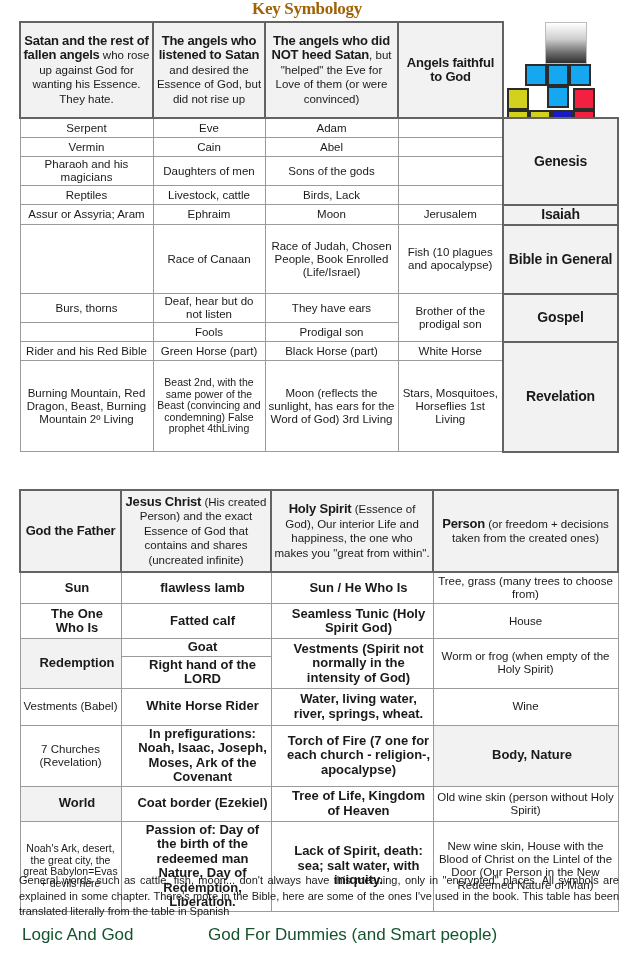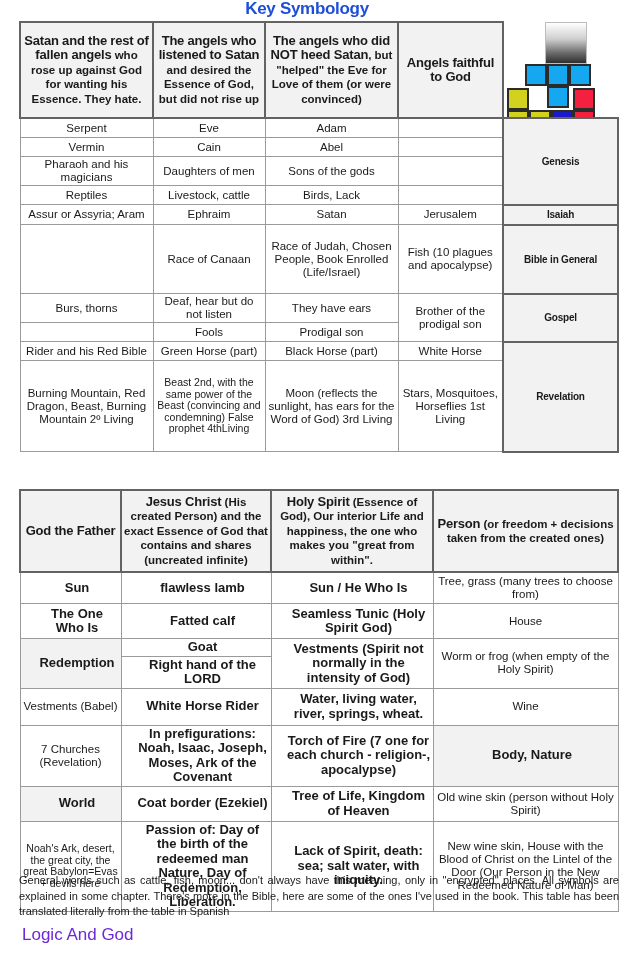--- a/index.html
+++ b/index.html
@@ -11,21 +11,22 @@
     overflow:hidden;
     position:relative;
   }
   .page{position:relative;width:637px;height:978px;}
 
   
   .title{
     position:absolute;left:0;top:-1px;width:614px;
     text-align:center;
     font-size:17px;font-weight:bold;letter-spacing:-0.3px;
-    color:#1d4ed8;
+    color:#a16207;
+    font-family:Liberation Serif, serif;
   }
 
   
   table{border-collapse:collapse;table-layout:fixed;}
   td{
     border:1px solid #9a9a9a;
     padding:1px 2px;
     text-align:center;
     vertical-align:middle;
     font-size:11.5px;
@@ -34,23 +35,23 @@
     color:#1a1a1a;
   }
   td.hd{
     background:#f2f2f2;
     font-weight:bold;
     border:2px solid #636363;
     font-size:13px;
     line-height:14.5px;
     letter-spacing:-0.2px;
   }
-  td.hd .sub{font-weight:bold;font-size:11.5px;line-height:13px;letter-spacing:0;}
+  td.hd .sub{font-weight:normal;font-size:11.5px;line-height:13px;letter-spacing:0;}
   td.book{
-    background:#f2f2f2;font-weight:bold;font-size:10px;
+    background:#f2f2f2;font-weight:bold;font-size:14px;
     border:2px solid #636363;letter-spacing:-0.2px;
   }
   td.shade{background:#f2f2f2;}
   td.b{font-weight:bold;font-size:13px;line-height:14.5px;padding-left:15px;}
   td.small{font-size:10.5px;line-height:11.5px;}
   td.nologo{border:none;background:transparent;}
 
   
   #t1{position:absolute;left:19px;top:21px;width:598px;}
   #t1 td{height:16px;}
@@ -68,21 +69,21 @@
   }
 
   
   .note{
     position:absolute;left:19px;top:873px;width:600px;
     font-size:11px;line-height:15.5px;color:#1a1a1a;
     text-align:justify;
   }
   .brandrow{position:absolute;left:0;top:925px;width:637px;height:30px;}
   .brand{
-    position:absolute;font-size:17px;color:#6d28d9;
+    position:absolute;font-size:17px;color:#14532d;
     font-family:"Liberation Sans", sans-serif;
   }
   #brand-left{left:22px;top:0;}
   #brand-right{left:208px;top:0;}
 </style>
 </head>
 <body>
 
 <div class="page">
 
@@ -148,21 +149,21 @@
       </tr>
       <tr>
         <td>Reptiles</td>
         <td>Livestock, cattle</td>
         <td>Birds, Lack</td>
         <td></td>
       </tr>
       <tr>
         <td>Assur or Assyria; Aram</td>
         <td>Ephraim</td>
-        <td>Satan</td>
+        <td>Moon</td>
         <td>Jerusalem</td>
         <td class="book">Isaiah</td>
       </tr>
       <tr>
         <td style="height:66px"></td>
         <td>Race of Canaan</td>
         <td>Race of Judah, Chosen People, Book Enrolled (Life/Israel)</td>
         <td>Fish (10 plagues and apocalypse)</td>
         <td class="book">Bible in General</td>
       </tr>
@@ -262,15 +263,16 @@
         <td class="b">Lack of Spirit, death: sea; salt water, with iniquity.</td>
         <td><span>New wine skin, </span><span>House with the Blood of Christ on the Lintel of the Door</span><span class="small"> (Our Person in the New Redeemed Nature of Man)</span></td>
       </tr>
     </tbody>
   </table>
 
   <div class="note">General words such as cattle, fish, moon... don't always have this meaning, only in "encrypted" places. All symbols are explained in some chapter. There's more in the Bible, here are some of the ones I've used in the book. This table has been translated literally from the table in Spanish</div>
 
   <div class="brandrow">
     <div class="brand" id="brand-left">Logic And God</div>
+    <div class="brand" id="brand-right">God For Dummies (and Smart people)</div>
   </div>
 
 </div>
 
 </body></html>

